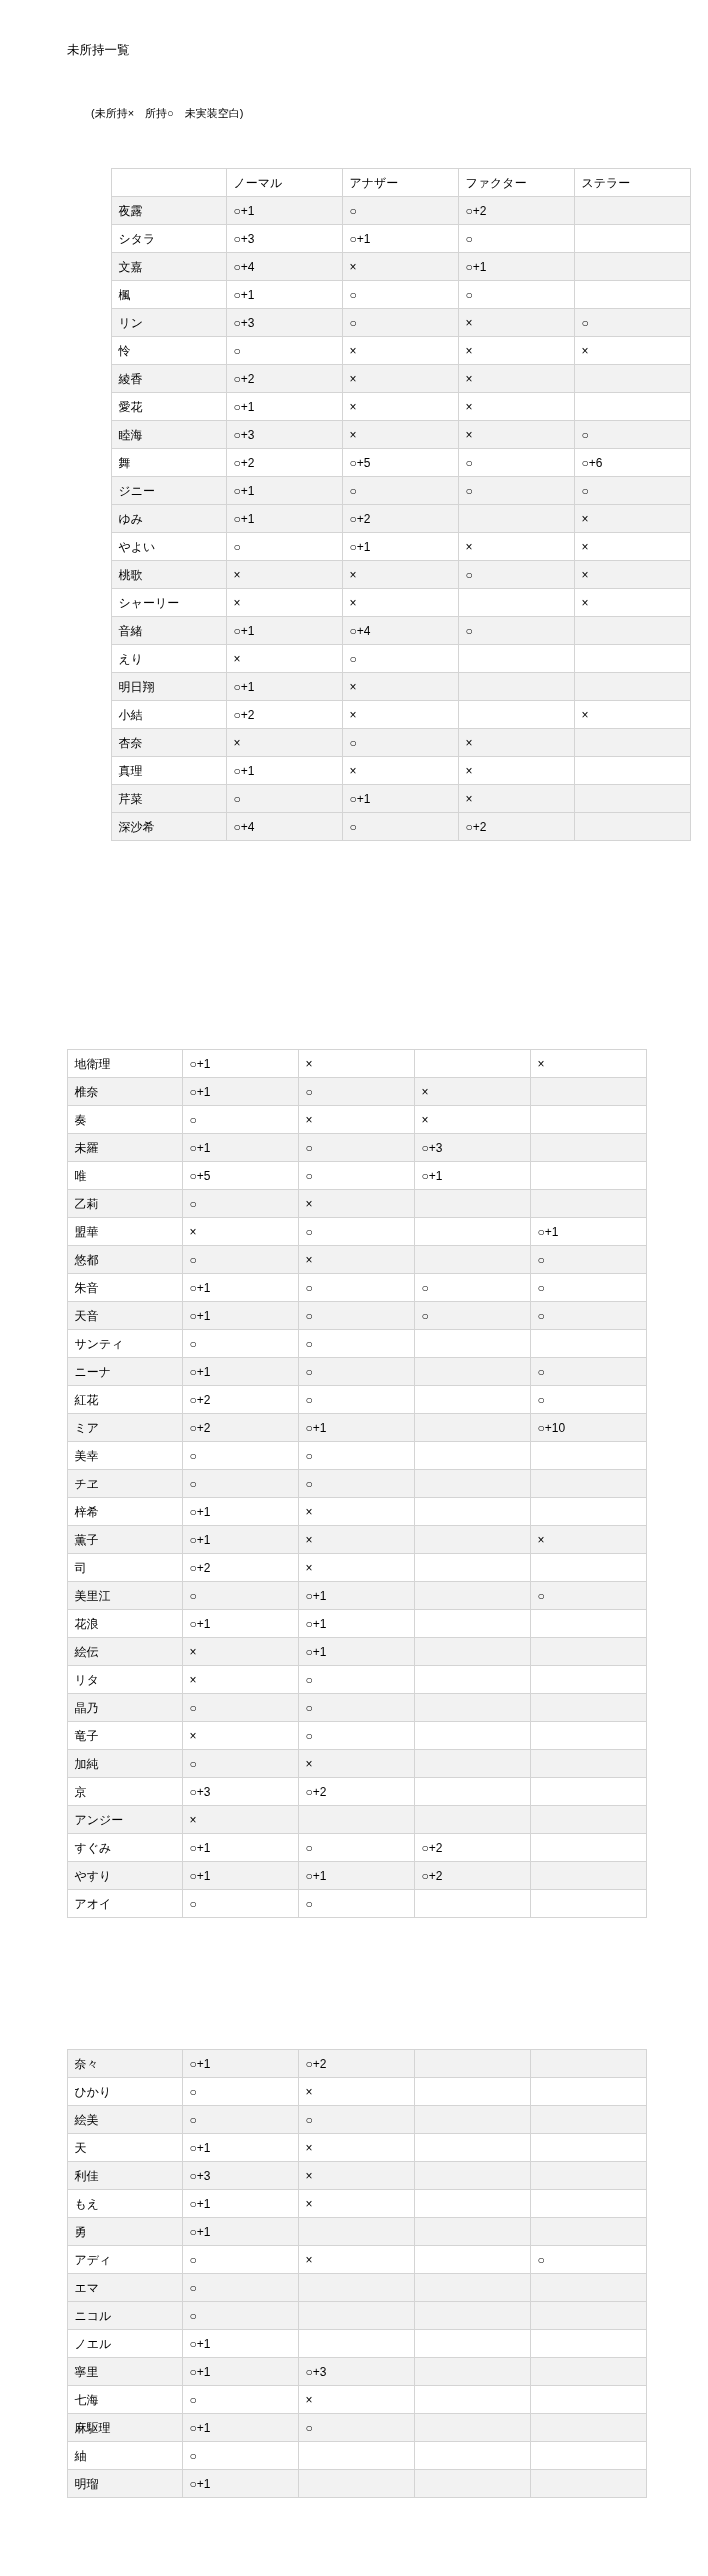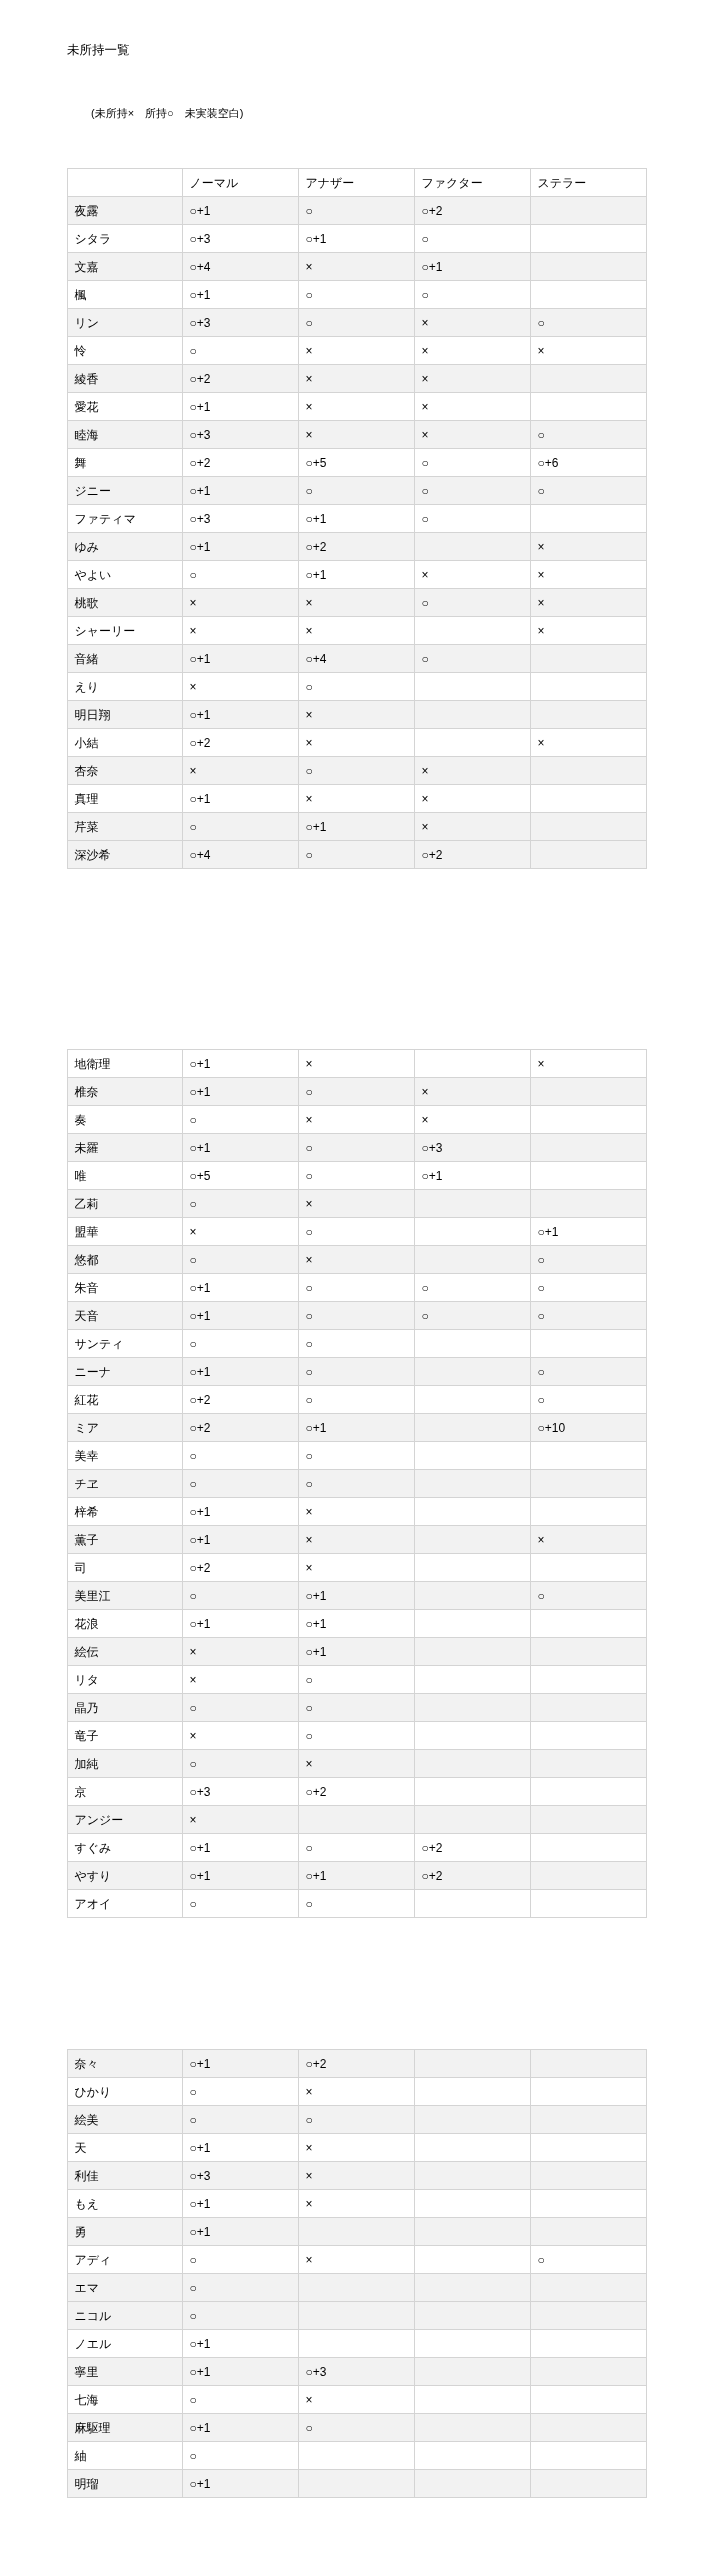--- a/index.html
+++ b/index.html
@@ -28,21 +28,21 @@
     white-space: pre;
     margin-left: 24px;
   }
   table.grid {
     position: absolute;
     left: 67px;
     width: 580px;
     border-collapse: collapse;
     table-layout: fixed;
   }
-  #table-1 { top: 168px; }
+  #table-1 { top: 168px; margin-left: 44px; }
   #table-2 { top: 1049px; border-radius: 25px; }
   #table-3 { top: 2049px; padding-left: 6px; }
   table.grid tr { height: 28px; }
   table.grid td {
     border: 0.6px solid #d4d4d4;
     padding: 0 3.6px 0 6.5px;
     font-size: 12px;
     line-height: 1;
     vertical-align: middle;
     white-space: nowrap;
@@ -146,27 +146,20 @@
           <td>○</td>
           <td>○+6</td>
         </tr>
         <tr class="alt">
           <td>ジニー</td>
           <td>○+1</td>
           <td>○</td>
           <td>○</td>
           <td>○</td>
         </tr>
-        <tr>
-          <td>ファティマ</td>
-          <td>○+3</td>
-          <td>○+1</td>
-          <td>○</td>
-          <td></td>
-        </tr>
         <tr class="alt">
           <td>ゆみ</td>
           <td>○+1</td>
           <td>○+2</td>
           <td></td>
           <td>×</td>
         </tr>
         <tr>
           <td>やよい</td>
           <td>○</td>

